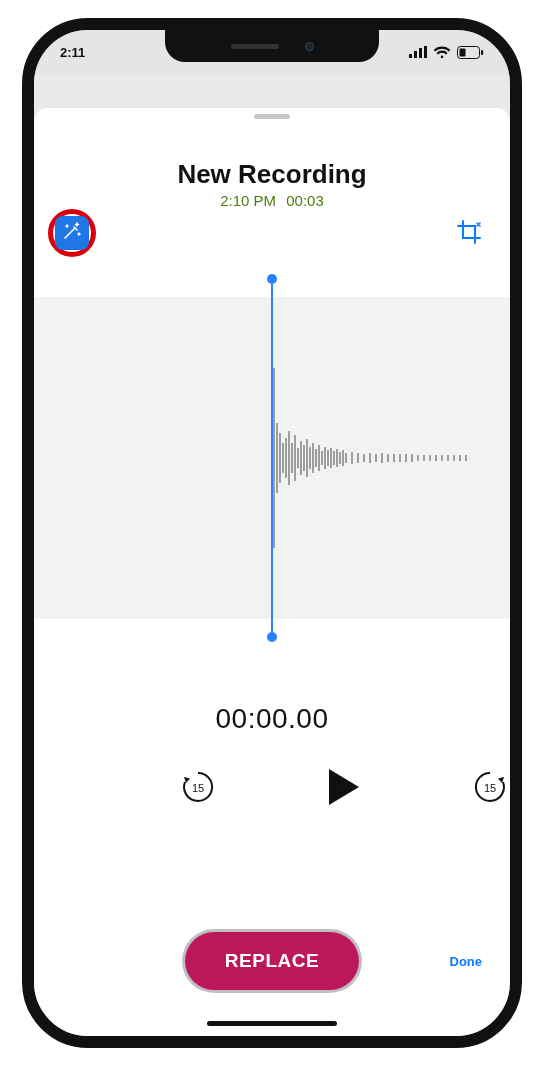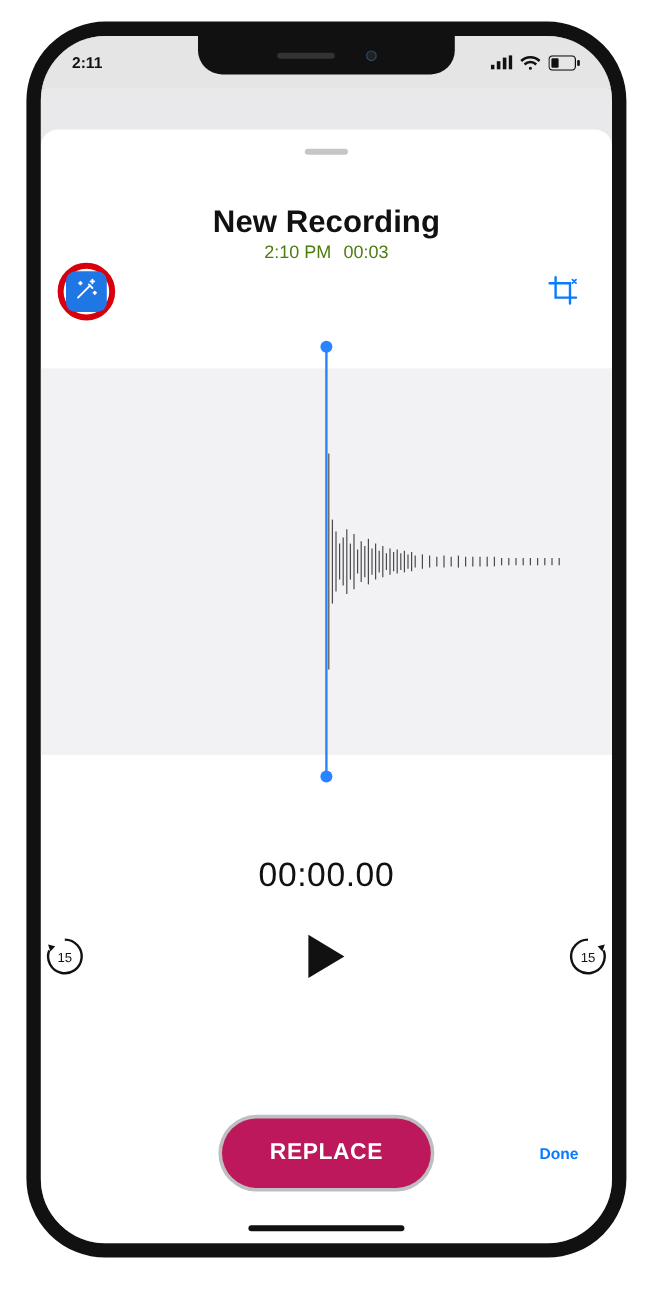--- a/index.html
+++ b/index.html
@@ -51,21 +51,21 @@
     .cell svg, .wifi svg, .batt svg{display:block}
     .sheet-top{
       position:absolute;top:44px;left:0;right:0;height:50px;
       background:#e9e9eb;
       border-bottom-left-radius:0;border-bottom-right-radius:0;
     }
     .sheet{
       position:absolute;top:78px;left:0;right:0;bottom:0;
       background:#fff;
       border-top-left-radius:14px;border-top-right-radius:14px;
-      padding-top:10px;
+      padding-top:0;
     }
     .grabber{
       width:36px;height:5px;background:#c6c6c8;border-radius:3px;
       margin:6px auto 12px;
     }
     .title{
       text-align:center;font-size:26px;font-weight:700;color:#111;
       margin-top:40px;
     }
     .subtitle{
@@ -103,21 +103,21 @@
       content:"";position:absolute;left:50%;transform:translateX(-50%);
       width:10px;height:10px;border-radius:50%;background:#2a84ff;
     }
     .playhead::before{top:-5px}
     .playhead::after{bottom:-5px}
     .time-readout{
       text-align:center;font-size:28px;font-weight:400;color:#111;
       margin-top:60px;font-variant-numeric:tabular-nums;letter-spacing:0.5px;
     }
     .controls{
-      display:flex;align-items:center;justify-content:space-between;gap:102px;
+      display:flex;align-items:center;justify-content:flex-end;gap:102px;
       margin-top:30px;
     }
     .skip{width:40px;height:40px;display:flex;align-items:center;justify-content:center;position:relative}
     .play{width:48px;height:48px;display:flex;align-items:center;justify-content:center;}
     .bottom-row{
       position:absolute;bottom:46px;left:0;right:0;
       display:flex;align-items:center;justify-content:center;
     }
     .replace-btn{
       background:#be185d;color:#fff;border:none;font-weight:700;font-size:19px;

